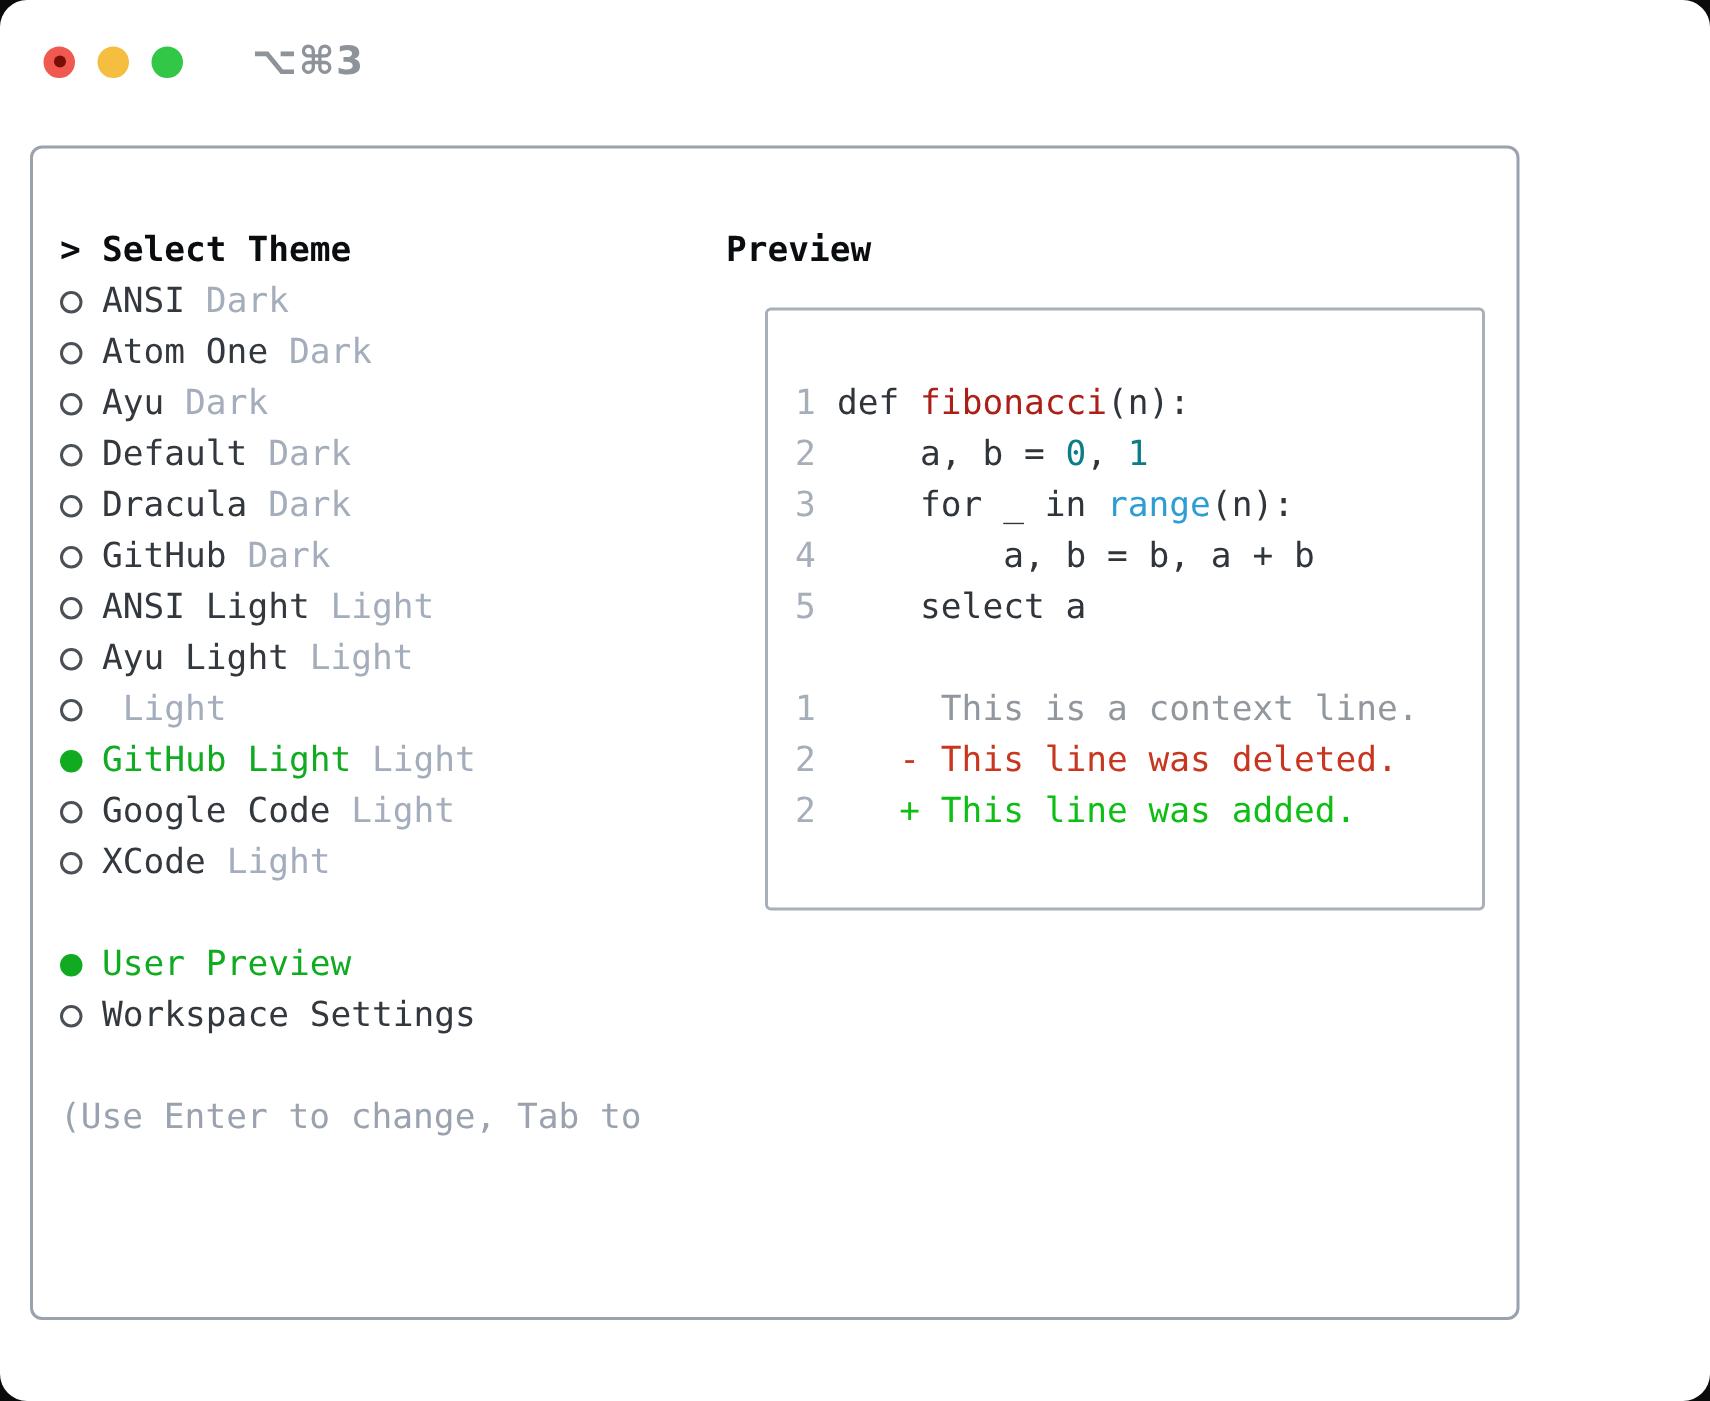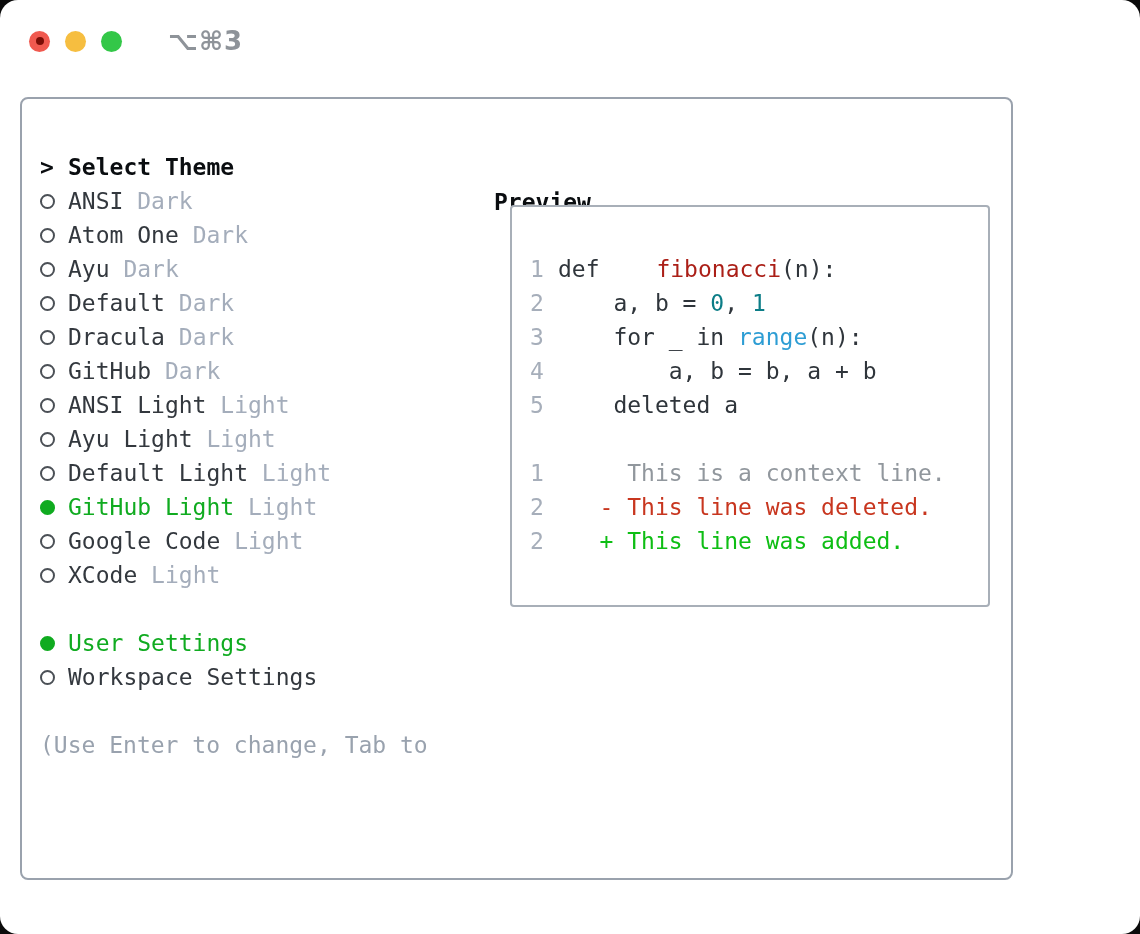--- a/index.html
+++ b/index.html
@@ -44,33 +44,33 @@
   }
   .radio.on { border-color: var(--green-sel); background: var(--green-sel); }
   .hdr { font-weight: bold; color: var(--ink-black); }
   .item-name { color: var(--ink-dark); }
   .item-name.sel { color: var(--green-sel); }
   .item-suffix { color: var(--soft-gray); }
   .hint { color: var(--hint-gray); }
 
   
   .preview-hdr {
-    position: absolute; left: 472px; top: 51px; height: 34px; line-height: 34px;
-    font-size: 23px; font-weight: bold; color: var(--ink-black); margin-top: 35px;
+    position: absolute; left: 462px; top: 51px; height: 34px; line-height: 34px;
+    font-size: 23px; font-weight: bold; color: var(--ink-black);
   }
   .preview-box {
     position: absolute; left: 488px; top: 106px; width: 480px; height: 402px;
     border: 2px solid var(--preview-border); border-radius: 4px; background: var(--window-bg);
   }
   .code { position: absolute; left: 18px; top: 45px; font-size: 23px; }
   .code .row { height: 34px; }
   .lineno { width: 28px; flex: 0 0 28px; color: var(--lineno-gray); }
   .segs { white-space: pre; }
   .tk-d { color: var(--code-ink); }
-  .tk-func { color: var(--code-func); margin-left: 43px; }
+  .tk-func { color: var(--code-func); }
   .tk-num { color: var(--code-num); }
   .tk-builtin { color: var(--code-builtin); }
   .tk-ctx { color: var(--diff-ctx); text-align: right; }
   .tk-del { color: var(--diff-del); }
   .tk-add { color: var(--diff-add); }
 </style>
 </head>
 <body>
 
 <div class="window">
@@ -92,43 +92,43 @@
       </div>
       <div id="theme-items">
           <div class="row"><span class="marker"><span class="radio"></span></span><span class="item-name">ANSI</span><span class="item-suffix"> Dark</span></div>
           <div class="row"><span class="marker"><span class="radio"></span></span><span class="item-name">Atom One</span><span class="item-suffix"> Dark</span></div>
           <div class="row"><span class="marker"><span class="radio"></span></span><span class="item-name">Ayu</span><span class="item-suffix"> Dark</span></div>
           <div class="row"><span class="marker"><span class="radio"></span></span><span class="item-name">Default</span><span class="item-suffix"> Dark</span></div>
           <div class="row"><span class="marker"><span class="radio"></span></span><span class="item-name">Dracula</span><span class="item-suffix"> Dark</span></div>
           <div class="row"><span class="marker"><span class="radio"></span></span><span class="item-name">GitHub</span><span class="item-suffix"> Dark</span></div>
           <div class="row"><span class="marker"><span class="radio"></span></span><span class="item-name">ANSI Light</span><span class="item-suffix"> Light</span></div>
           <div class="row"><span class="marker"><span class="radio"></span></span><span class="item-name">Ayu Light</span><span class="item-suffix"> Light</span></div>
-          <div class="row"><span class="marker"><span class="radio"></span></span><span class="item-name">Default Light</span><span class="item-suffix"> Light</span></div>
+          <div class="row"><span class="marker"><span class="radio"></span></span><span class="item-suffix"> Light</span></div>
           <div class="row"><span class="marker"><span class="radio on"></span></span><span class="item-name sel">GitHub Light</span><span class="item-suffix"> Light</span></div>
           <div class="row"><span class="marker"><span class="radio"></span></span><span class="item-name">Google Code</span><span class="item-suffix"> Light</span></div>
           <div class="row"><span class="marker"><span class="radio"></span></span><span class="item-name">XCode</span><span class="item-suffix"> Light</span></div>
         </div>
       <div class="row"></div>
       <div id="apply-options">
-          <div class="row"><span class="marker"><span class="radio on"></span></span><span class="item-name sel">User Settings</span></div>
+          <div class="row"><span class="marker"><span class="radio on"></span></span><span class="item-name sel">User Preview</span></div>
           <div class="row"><span class="marker"><span class="radio"></span></span><span class="item-name">Workspace Settings</span></div>
         </div>
       <div class="row"></div>
       <div class="row hint">(Use Enter to change, Tab to</div>
     </div>
 
     <div class="preview-hdr">Preview</div>
 
     <div class="preview-box">
       <div class="code" id="code-block">
           <div class="row"><span class="lineno">1</span><span class="segs"><span class="tk-d">def </span><span class="tk-func">fibonacci</span><span class="tk-d">(n):</span></span></div>
           <div class="row"><span class="lineno">2</span><span class="segs"><span class="tk-d">    a, b = </span><span class="tk-num">0</span><span class="tk-d">, </span><span class="tk-num">1</span></span></div>
           <div class="row"><span class="lineno">3</span><span class="segs"><span class="tk-d">    for _ in </span><span class="tk-builtin">range</span><span class="tk-d">(n):</span></span></div>
           <div class="row"><span class="lineno">4</span><span class="segs"><span class="tk-d">        a, b = b, a + b</span></span></div>
-          <div class="row"><span class="lineno">5</span><span class="segs"><span class="tk-d">    deleted a</span></span></div>
+          <div class="row"><span class="lineno">5</span><span class="segs"><span class="tk-d">    select a</span></span></div>
           <div class="row"></div>
           <div class="row"><span class="lineno">1</span><span class="segs"><span class="tk-ctx">     This is a context line.</span></span></div>
           <div class="row"><span class="lineno">2</span><span class="segs"><span class="tk-del">   - This line was deleted.</span></span></div>
           <div class="row"><span class="lineno">2</span><span class="segs"><span class="tk-add">   + This line was added.</span></span></div>
         </div>
     </div>
 
   </div>
 </div>
 

